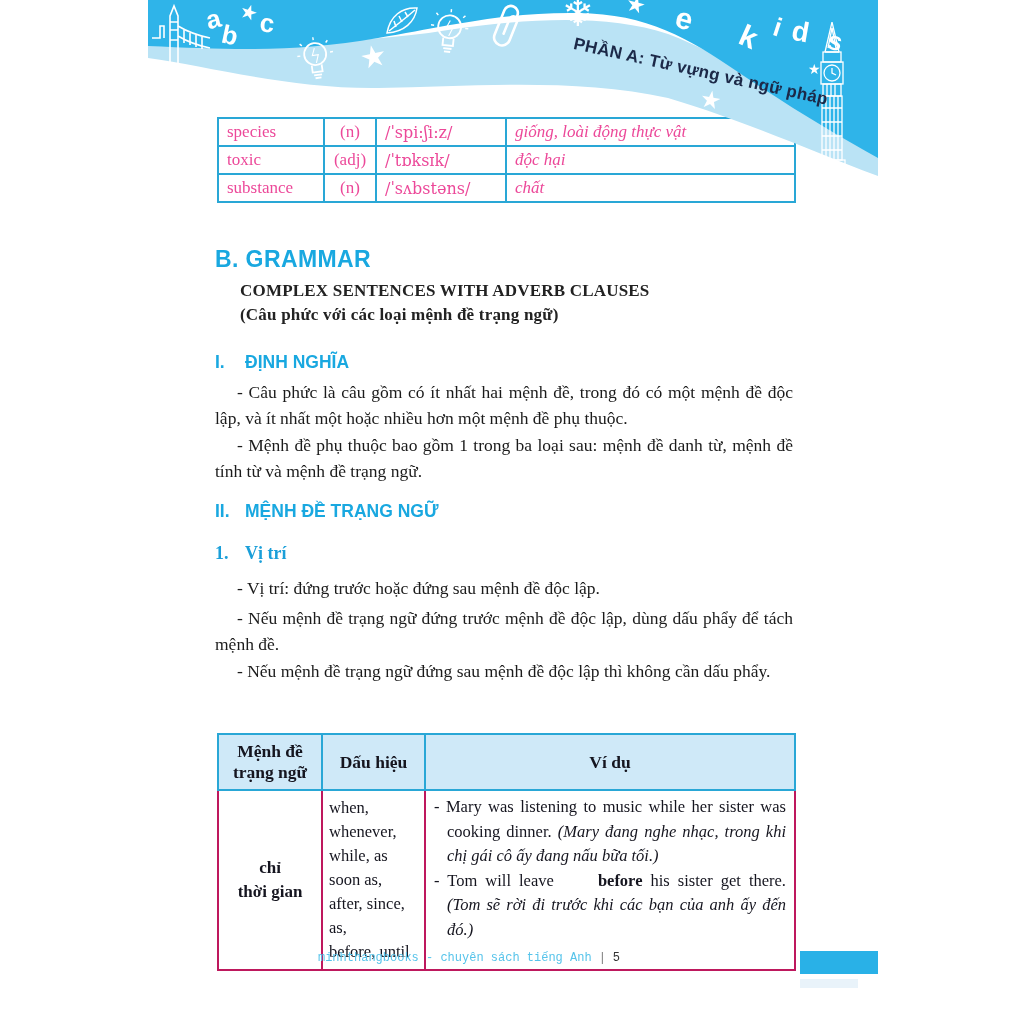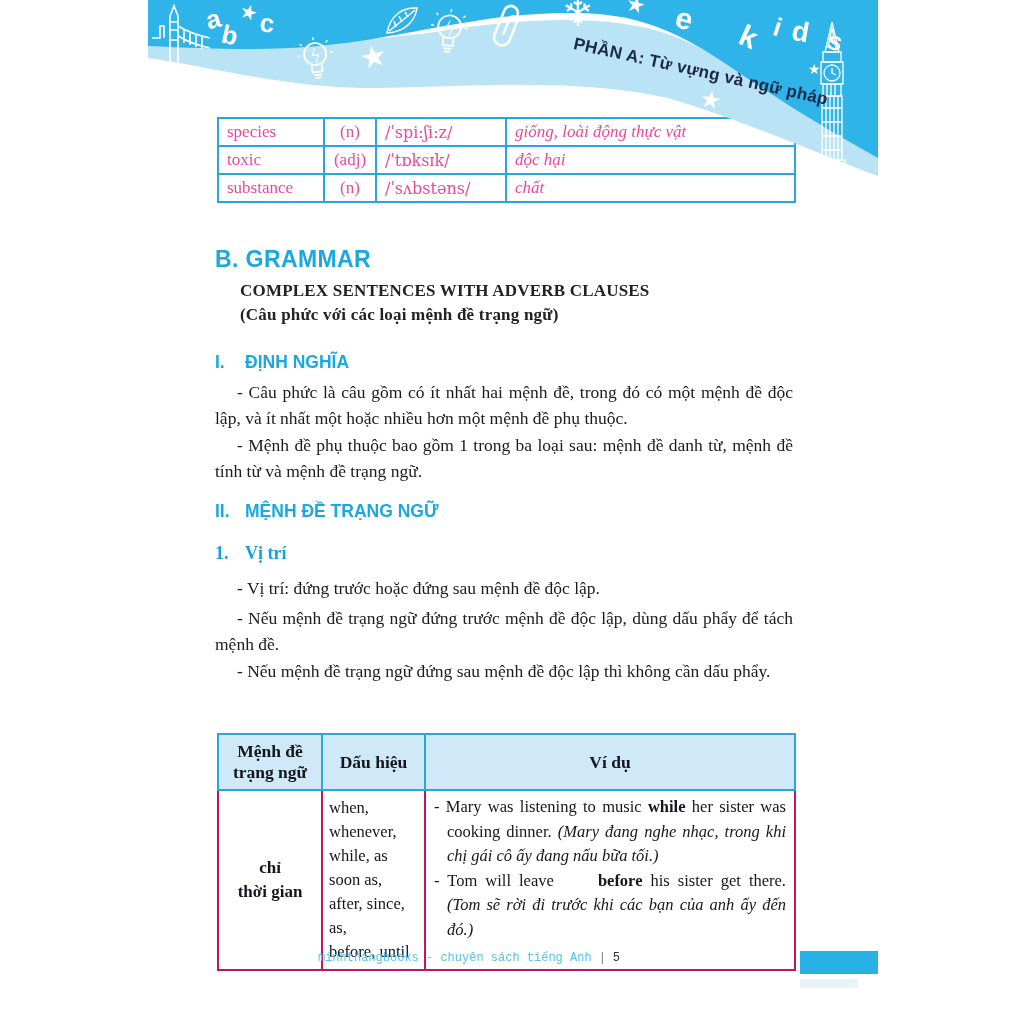--- a/index.html
+++ b/index.html
@@ -212,21 +212,21 @@
       </thead>
       <tbody>
         <tr>
           <td class="ctype">chỉ
 thời gian</td>
           <td class="signals">when, whenever,
 while, as soon as,
 after, since, as,
 before, until</td>
           <td class="examples">
-            <p class="ex"><span>- Mary was listening to music </span><span style="font-weight: bold;">while</span><span> her sister was cooking dinner. </span><span style="font-style: italic;">(Mary đang nghe nhạc, trong khi chị gái cô ấy đang nấu bữa tối.)</span></p>
+            <p class="ex"><span>- Mary was listening to music </span><span style="font-weight: normal;">while</span><span> her sister was cooking dinner. </span><span style="font-style: italic;">(Mary đang nghe nhạc, trong khi chị gái cô ấy đang nấu bữa tối.)</span></p>
             <p class="ex"><span>- Tom will leave </span><span style="font-weight: bold; padding-left: 36px;">before</span><span> his sister get there. </span><span style="font-style: italic;">(Tom sẽ rời đi trước khi các bạn của anh ấy đến đó.)</span></p>
           </td>
         </tr>
       </tbody>
     </table>
 
     <div class="footer-line">
       <span class="f-brand">minhthangbooks - chuyên sách tiếng Anh</span><span class="f-sep">|</span><span class="f-num">5</span>
     </div>
     <div class="f-bar"></div>

